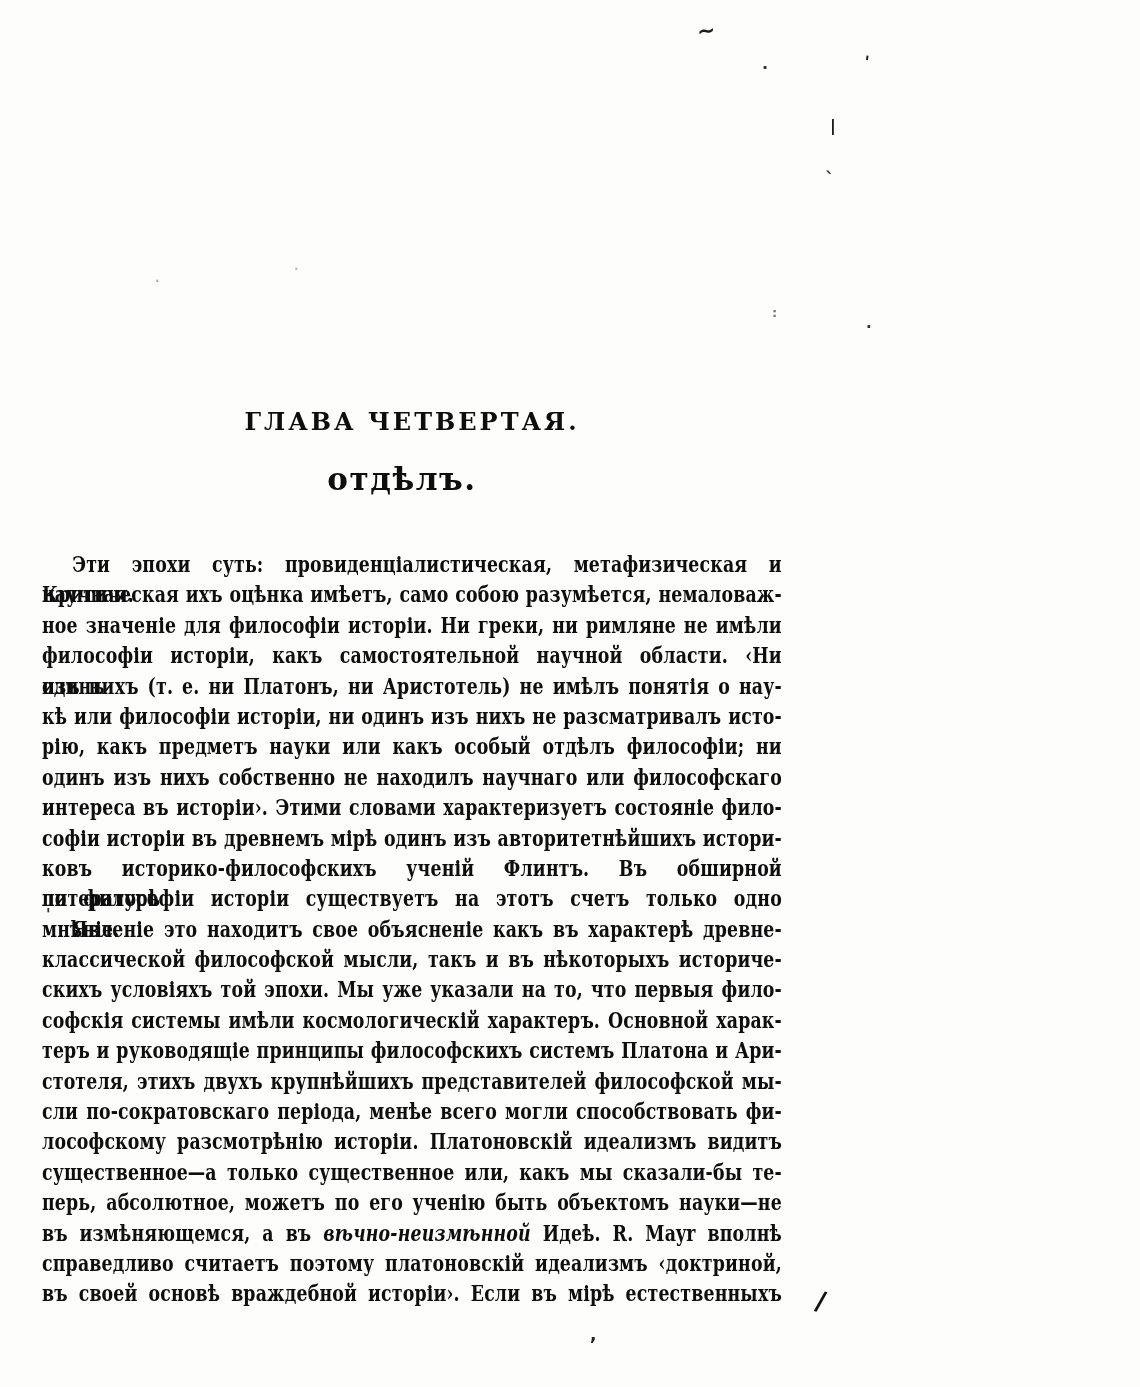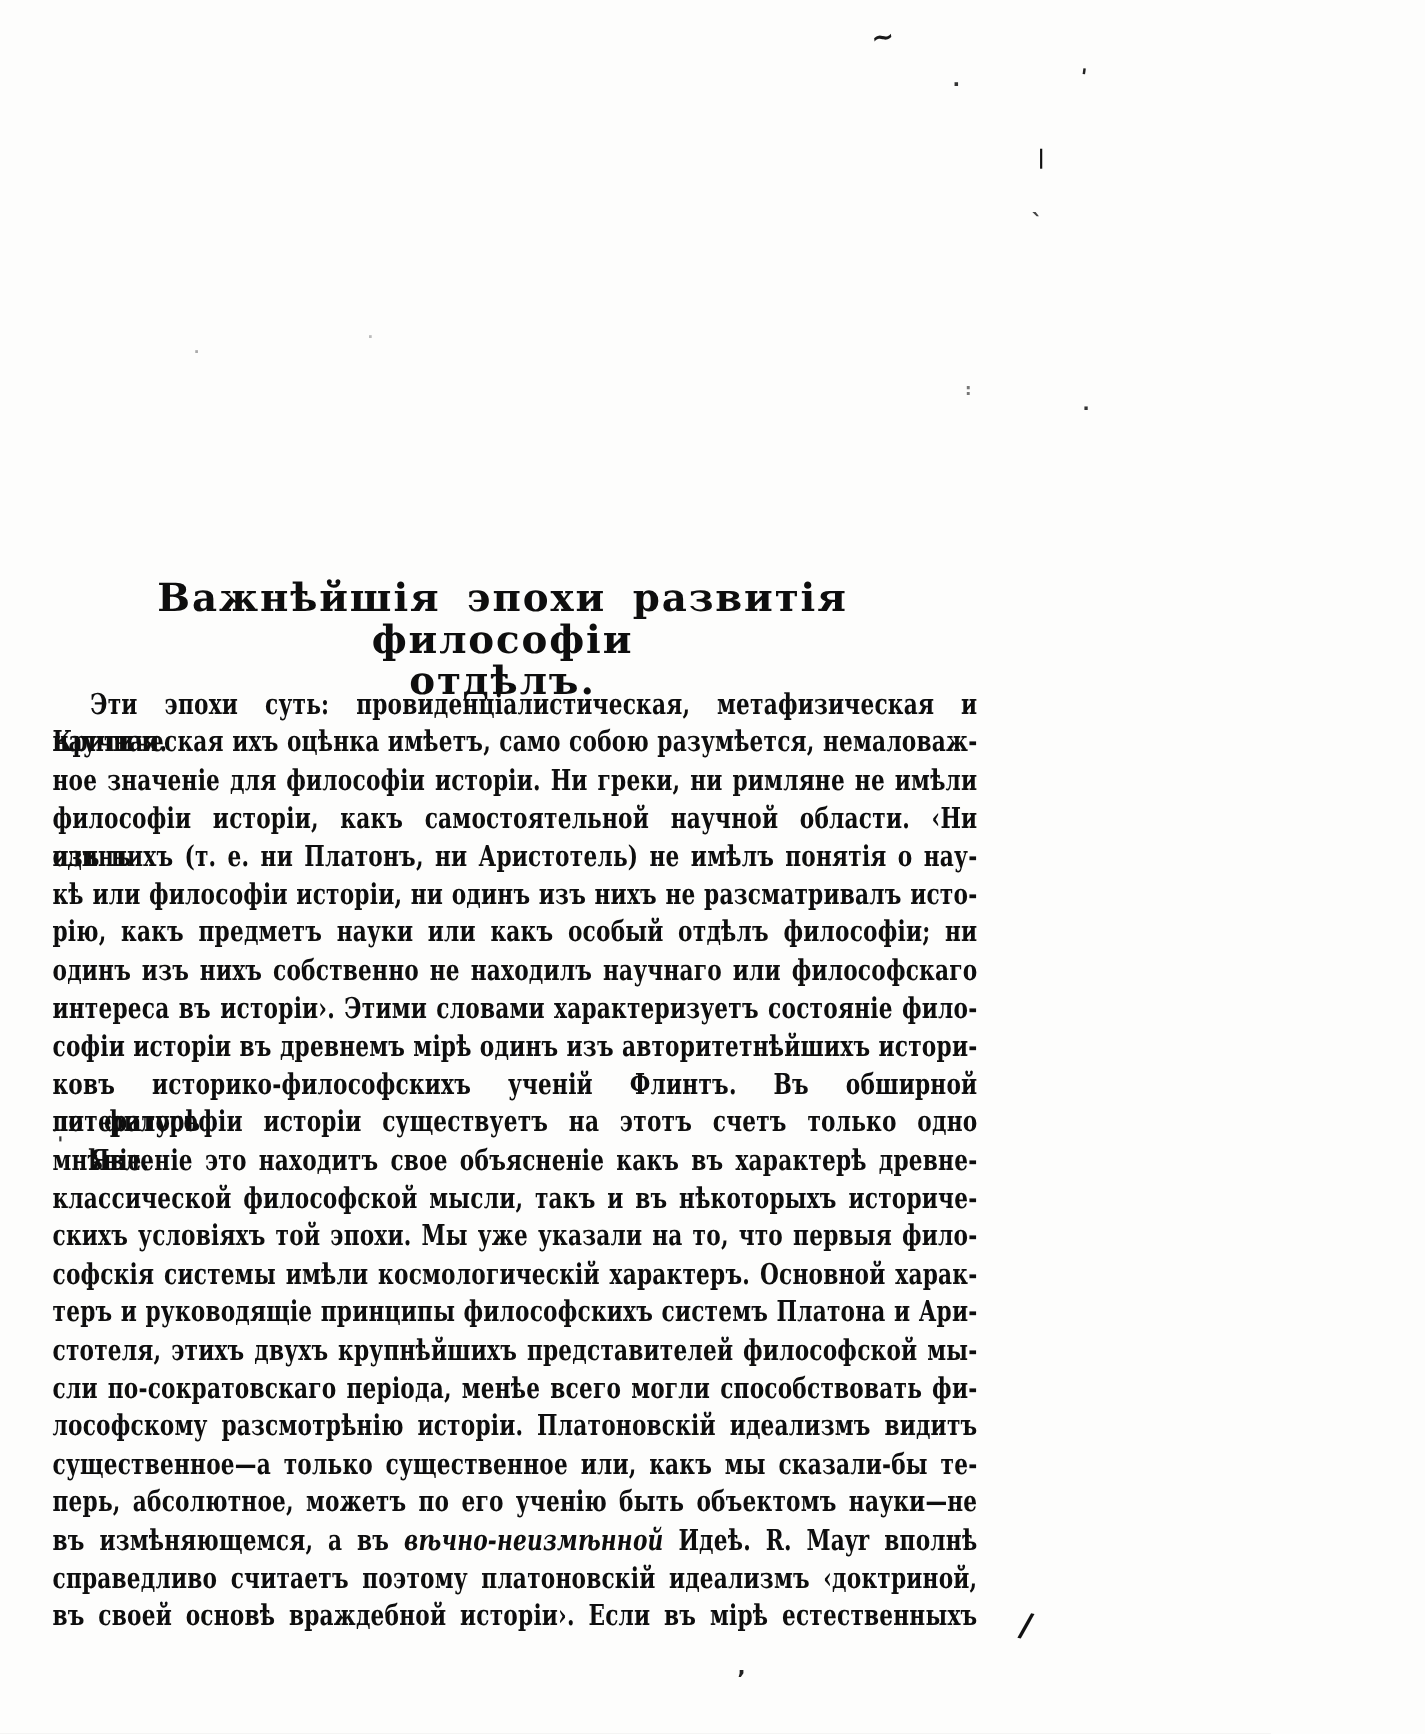--- a/index.html
+++ b/index.html
@@ -62,23 +62,23 @@
     font-weight: 700;
     line-height: 1;
     pointer-events: none;
   }
 </style>
 </head>
 <body>
 
 <div class="page">
 
+  <div class="chapter-heading">ГЛАВА ЧЕТВЕРТАЯ.</div>
 
   <div class="page-title">
-    <div>Важнѣйшія эпохи развитія философіи</div>
     <div>отдѣлъ.</div>
   </div>
 
   <div class="body-text">
       <div class="line indent">Эти эпохи суть: провиденціалистическая, метафизическая и научная.</div>
       <div class="line">Критическая ихъ оцѣнка имѣетъ, само собою разумѣется, немаловаж-</div>
       <div class="line">ное значеніе для философіи исторіи. Ни греки, ни римляне не имѣли</div>
       <div class="line">философіи исторіи, какъ самостоятельной научной области. ‹Ни одинъ</div>
       <div class="line">изъ нихъ (т. е. ни Платонъ, ни Аристотель) не имѣлъ понятія о нау-</div>
       <div class="line">кѣ или философіи исторіи, ни одинъ изъ нихъ не разсматривалъ исто-</div>

